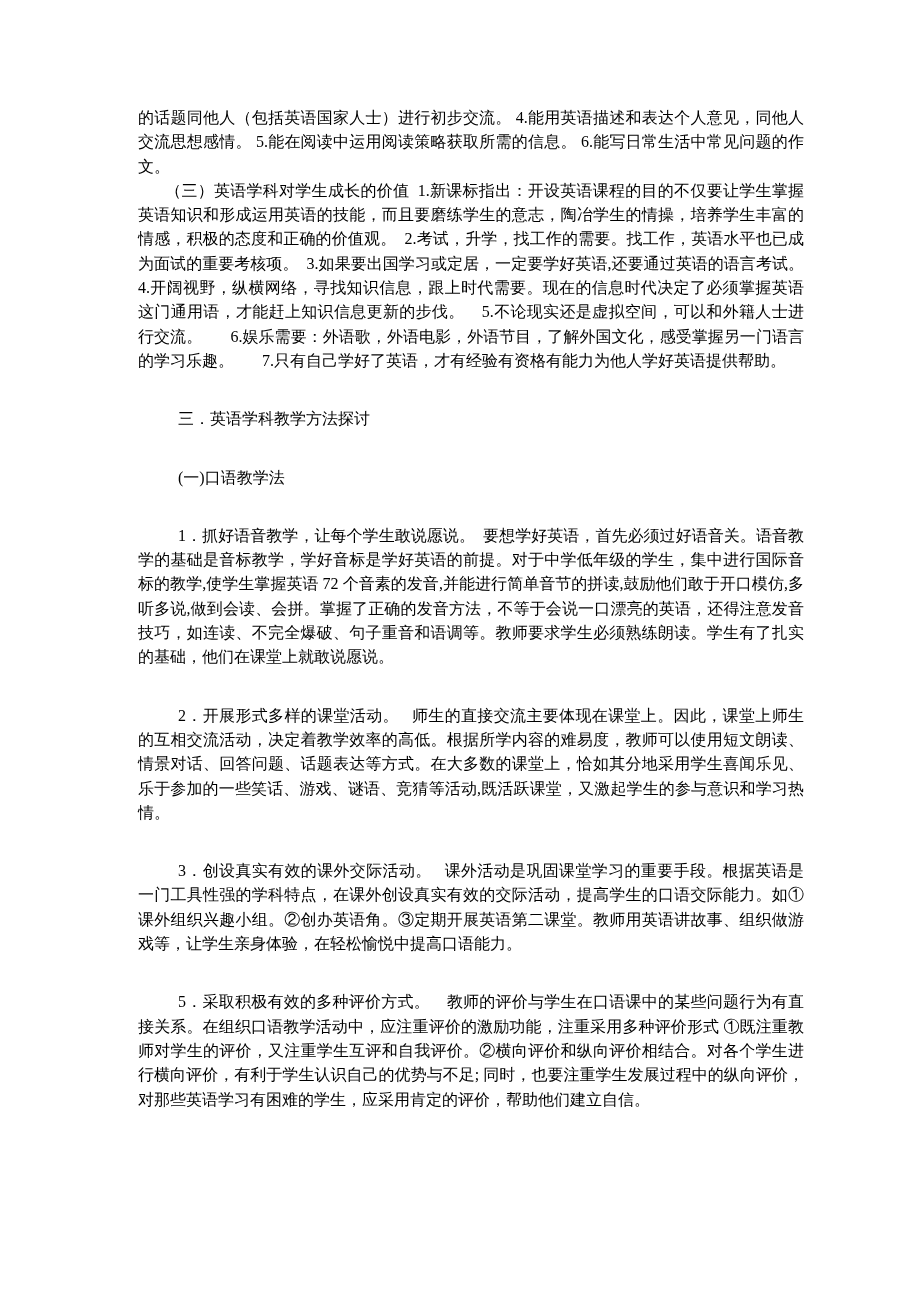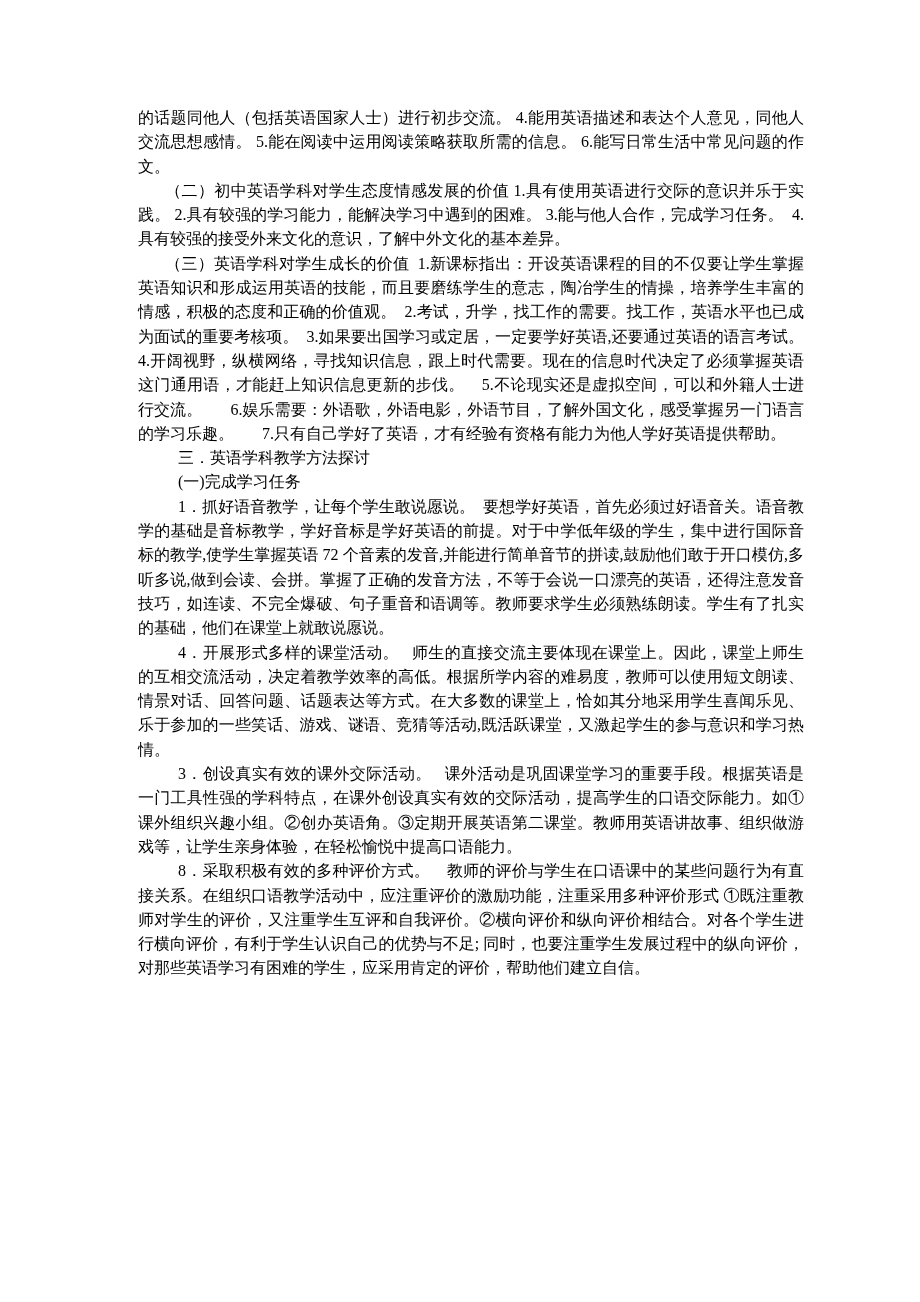--- a/index.html
+++ b/index.html
@@ -28,30 +28,29 @@
       text-align: justify;
     }
     .para {
       margin: 0;
       padding: 0;
       white-space: pre-wrap;
       word-break: break-all;
     }
     .para.continuation { text-indent: 0; }
     .para.section      { text-indent: 1.7em; }
-    .para.item         { text-indent: 2.5em; }
+    .para.item         { text-indent: 2.5em; margin-top: 34px; }
   </style>
 </head>
 <body>
 
 <div class="page">
   <div class="doc-body">
       <p class="para continuation">的话题同他人（包括英语国家人士）进行初步交流。 4.能用英语描述和表达个人意见，同他人交流思想感情。 5.能在阅读中运用阅读策略获取所需的信息。 6.能写日常生活中常见问题的作文。</p>
-      <p class="para section">（二）初中英语学科对学生态度情感发展的价值 1.具有使用英语进行交际的意识并乐于实践。 2.具有较强的学习能力，能解决学习中遇到的困难。 3.能与他人合作，完成学习任务。  4.具有较强的接受外来文化的意识，了解中外文化的基本差异。</p>
       <p class="para section">（三）英语学科对学生成长的价值  1.新课标指出：开设英语课程的目的不仅要让学生掌握英语知识和形成运用英语的技能，而且要磨练学生的意志，陶冶学生的情操，培养学生丰富的情感，积极的态度和正确的价值观。  2.考试，升学，找工作的需要。找工作，英语水平也已成为面试的重要考核项。  3.如果要出国学习或定居，一定要学好英语,还要通过英语的语言考试。 4.开阔视野，纵横网络，寻找知识信息，跟上时代需要。现在的信息时代决定了必须掌握英语这门通用语，才能赶上知识信息更新的步伐。    5.不论现实还是虚拟空间，可以和外籍人士进行交流。       6.娱乐需要：外语歌，外语电影，外语节目，了解外国文化，感受掌握另一门语言的学习乐趣。       7.只有自己学好了英语，才有经验有资格有能力为他人学好英语提供帮助。</p>
       <p class="para item">三．英语学科教学方法探讨</p>
-      <p class="para item">(一)完成学习任务</p>
+      <p class="para item">(一)口语教学法</p>
       <p class="para item">1．抓好语音教学，让每个学生敢说愿说。  要想学好英语，首先必须过好语音关。语音教学的基础是音标教学，学好音标是学好英语的前提。对于中学低年级的学生，集中进行国际音标的教学,使学生掌握英语 72 个音素的发音,并能进行简单音节的拼读,鼓励他们敢于开口模仿,多听多说,做到会读、会拼。掌握了正确的发音方法，不等于会说一口漂亮的英语，还得注意发音技巧，如连读、不完全爆破、句子重音和语调等。教师要求学生必须熟练朗读。学生有了扎实的基础，他们在课堂上就敢说愿说。</p>
-      <p class="para item">4．开展形式多样的课堂活动。   师生的直接交流主要体现在课堂上。因此，课堂上师生的互相交流活动，决定着教学效率的高低。根据所学内容的难易度，教师可以使用短文朗读、情景对话、回答问题、话题表达等方式。在大多数的课堂上，恰如其分地采用学生喜闻乐见、乐于参加的一些笑话、游戏、谜语、竞猜等活动,既活跃课堂，又激起学生的参与意识和学习热情。</p>
+      <p class="para item">2．开展形式多样的课堂活动。   师生的直接交流主要体现在课堂上。因此，课堂上师生的互相交流活动，决定着教学效率的高低。根据所学内容的难易度，教师可以使用短文朗读、情景对话、回答问题、话题表达等方式。在大多数的课堂上，恰如其分地采用学生喜闻乐见、乐于参加的一些笑话、游戏、谜语、竞猜等活动,既活跃课堂，又激起学生的参与意识和学习热情。</p>
       <p class="para item">3．创设真实有效的课外交际活动。   课外活动是巩固课堂学习的重要手段。根据英语是一门工具性强的学科特点，在课外创设真实有效的交际活动，提高学生的口语交际能力。如①课外组织兴趣小组。②创办英语角。③定期开展英语第二课堂。教师用英语讲故事、组织做游戏等，让学生亲身体验，在轻松愉悦中提高口语能力。</p>
-      <p class="para item">8．采取积极有效的多种评价方式。    教师的评价与学生在口语课中的某些问题行为有直接关系。在组织口语教学活动中，应注重评价的激励功能，注重采用多种评价形式 ①既注重教师对学生的评价，又注重学生互评和自我评价。②横向评价和纵向评价相结合。对各个学生进行横向评价，有利于学生认识自己的优势与不足; 同时，也要注重学生发展过程中的纵向评价，对那些英语学习有困难的学生，应采用肯定的评价，帮助他们建立自信。</p>
+      <p class="para item">5．采取积极有效的多种评价方式。    教师的评价与学生在口语课中的某些问题行为有直接关系。在组织口语教学活动中，应注重评价的激励功能，注重采用多种评价形式 ①既注重教师对学生的评价，又注重学生互评和自我评价。②横向评价和纵向评价相结合。对各个学生进行横向评价，有利于学生认识自己的优势与不足; 同时，也要注重学生发展过程中的纵向评价，对那些英语学习有困难的学生，应采用肯定的评价，帮助他们建立自信。</p>
     </div>
 </div>
 
 </body></html>

